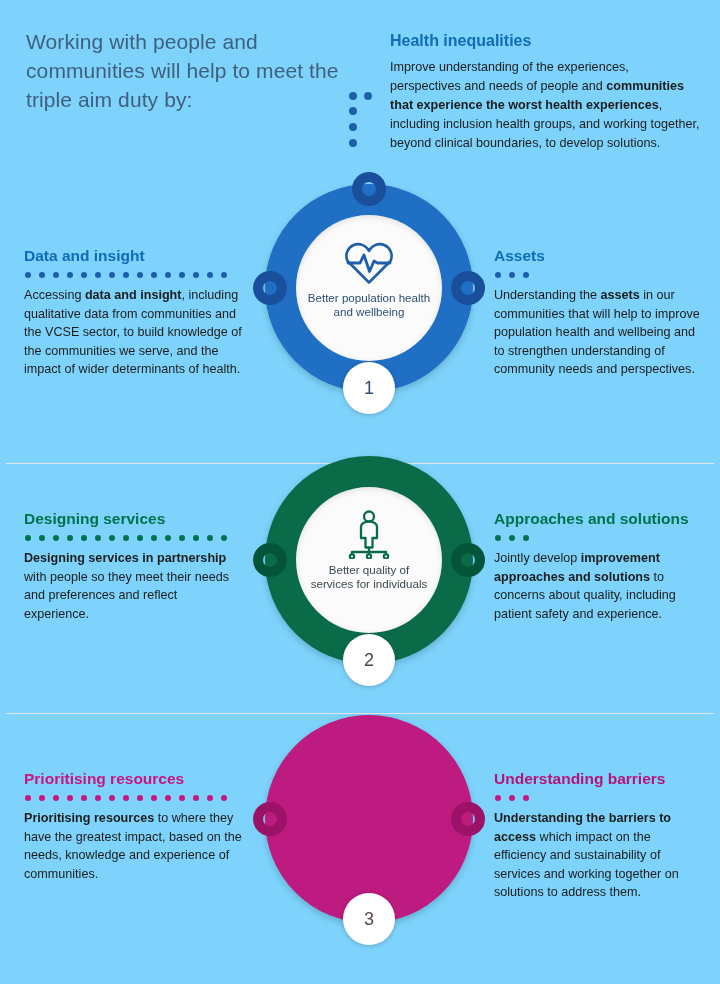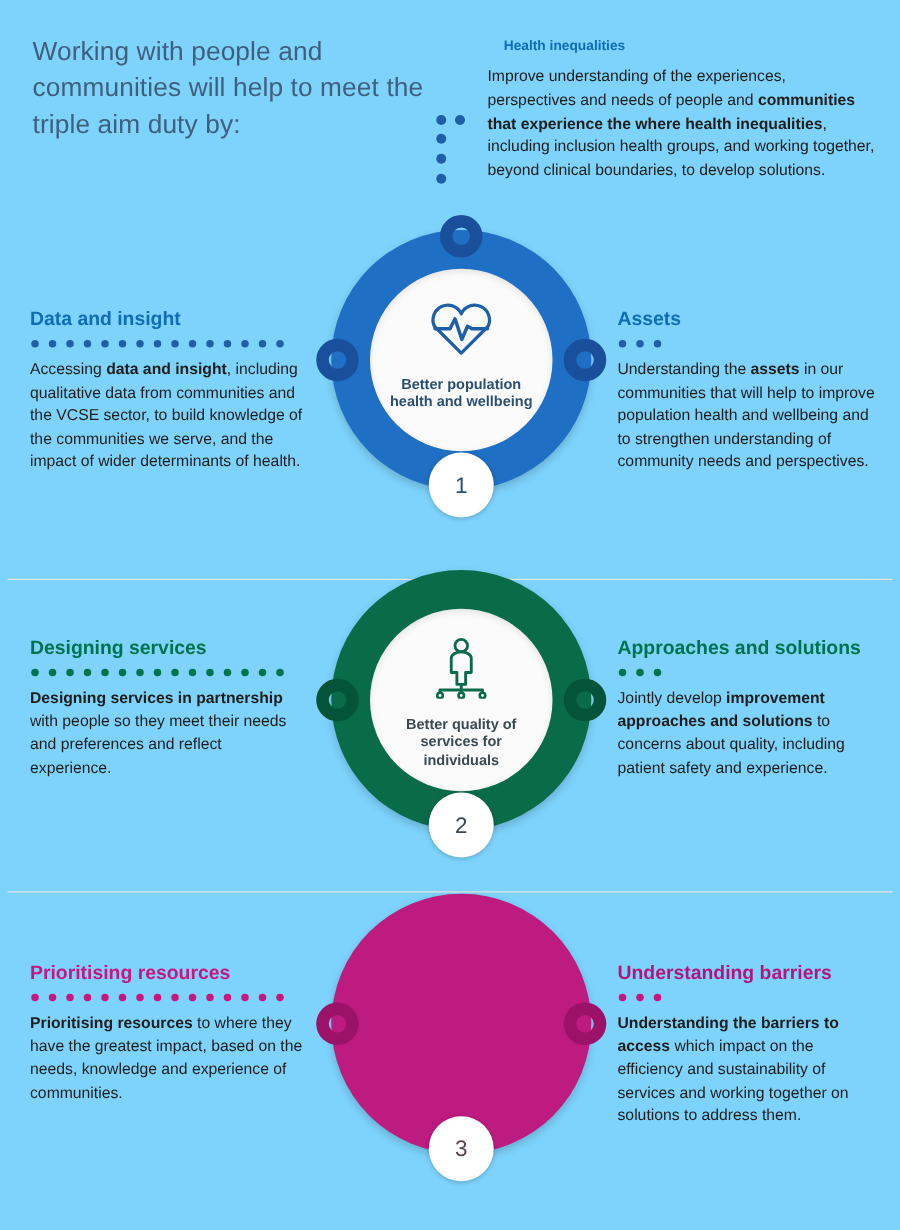--- a/index.html
+++ b/index.html
@@ -56,21 +56,21 @@
   }
   .block .bbody {
     font-size: 12.6px;
     line-height: 1.47;
     color: #1d1d1b;
   }
   .block .bbody b { font-weight: bold; }
 
   
   #blk-health { left: 390px; top: 31px; width: 310px; }
-  #blk-health .btitle { color: #0f6cb5; font-size: 11px; margin-left: 13px; }
+  #blk-health .btitle { color: #0f6cb5; font-size: 16px; }
   #blk-health .bbody { line-height: 1.5; }
 
   
   #blk-data    { left: 24px;  top: 246px; width: 218px; }
   #blk-assets  { left: 494px; top: 246px; width: 212px; }
   #blk-data .btitle, #blk-assets .btitle { color: #0f6cb5; }
   #blk-data .dots i, #blk-assets .dots i { background: #1f5fa9; }
 
   
   #blk-design   { left: 24px;  top: 509px; width: 218px; }
@@ -127,23 +127,23 @@
     background: #fbfbfb;
     box-shadow: inset 0 2px 6px rgba(0,0,0,.10);
     display: flex;
     flex-direction: column;
     align-items: center;
     justify-content: flex-start;
     padding-top: 20px;
   }
   .inner .icon { height: 54px; display: flex; align-items: center; }
   .inner .ctext {
-    margin-top: 12px;
+    margin-top: 2px;
     font-size: 11.6px;
-    font-weight: bold;
+    font-weight: normal;
     line-height: 1.25;
     text-align: center;
     width: 124px;
   }
   #hub1 .ctext { color: #2b4f73; }
   #hub2 .ctext { color: #3b4a52; }
   #hub3 .ctext { color: #5b4455; }
 
   
   .conn {
@@ -186,21 +186,21 @@
   <div id="vdots">
     <i class="a"></i>
     <i class="b"></i>
     <i class="c"></i>
     <i class="d"></i>
     <i class="e"></i>
   </div>
 
   <div class="block" id="blk-health">
     <div class="btitle">Health inequalities</div>
-    <div class="bbody"><span>Improve understanding of the experiences, perspectives and needs of people and </span><b>communities that experience the where health inequalities</b><span>, including inclusion health groups, and working together, beyond clinical boundaries, to develop solutions.</span></div>
+    <div class="bbody"><span>Improve understanding of the experiences, perspectives and needs of people and </span><b>communities that experience the worst health experiences</b><span>, including inclusion health groups, and working together, beyond clinical boundaries, to develop solutions.</span></div>
   </div>
 
   <div class="divider d1"></div>
   <div class="divider d2"></div>
 
   <div class="block" id="blk-data">
     <div class="btitle">Data and insight</div>
     <span class="dots"><i></i><i></i><i></i><i></i><i></i><i></i><i></i><i></i><i></i><i></i><i></i><i></i><i></i><i></i><i></i></span>
     <div class="bbody"><span>Accessing </span><b>data and insight</b><span>, including qualitative data from communities and the VCSE sector, to build knowledge of the communities we serve, and the impact of wider determinants of health.</span></div>
   </div>

